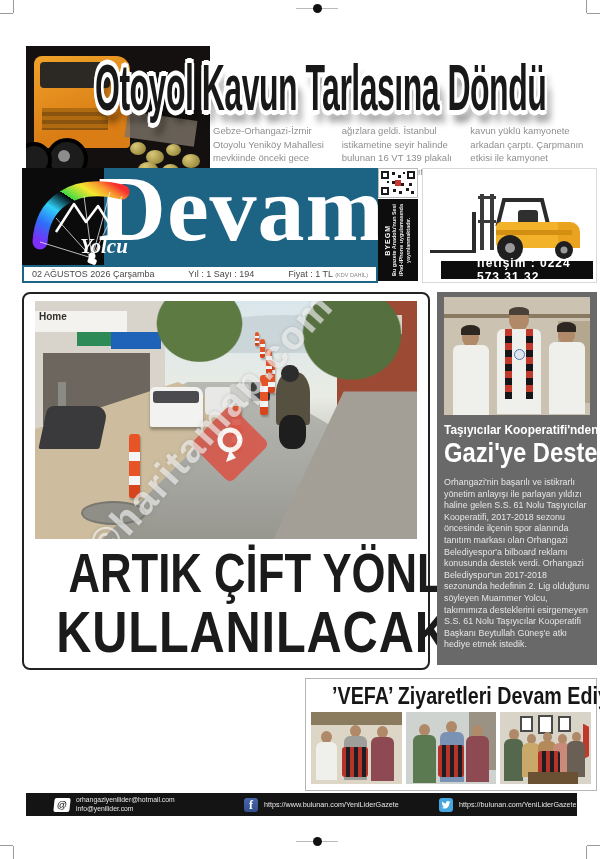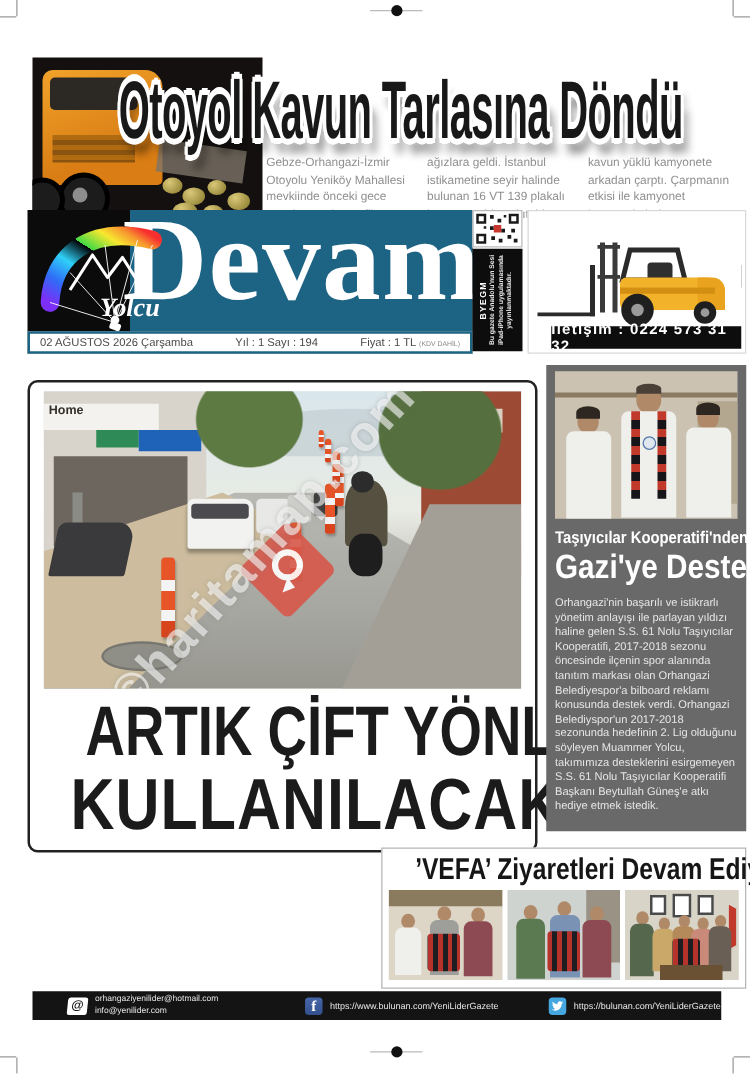--- a/index.html
+++ b/index.html
@@ -51,21 +51,21 @@
   
   .ad{left:422px;top:168px;width:175px;height:115px;background:#fff;border:1px solid #d9d9d9;box-sizing:border-box;}
   .ad-bar{position:absolute;left:18px;right:3px;height:18px;background:#0d0d0d;color:#fff;display:flex;
         align-items:center;justify-content:center;margin-top:40px;}
   .ad-title{font-size:12.5px;letter-spacing:2px;color:#efefef;}
   .ad-contact{font-size:12px;font-weight:bold;letter-spacing:1px;}
   .ad-mid{position:absolute;left:3px;top:21px;right:3px;height:73px;background:#fff;}
 
   
   .main-box{left:22px;top:292px;width:408px;height:378px;background:#fff;border:2px solid #222;
-        border-radius:8px;box-sizing:border-box;margin-top:12px;}
+        border-radius:8px;box-sizing:border-box;}
   .street{position:absolute;left:11px;top:7px;width:382px;height:238px;overflow:hidden;
         background:linear-gradient(180deg,#d9e6ec 0%,#e9ece4 40%,#c9c9c2 60%);}
   .sp{position:absolute;}
   .bol{position:absolute;border-radius:3px 3px 2px 2px;
        background:linear-gradient(180deg,#e65427 0 28%,#f4f4f4 28% 42%,#e65427 42% 66%,#f4f4f4 66% 80%,#d8441c 80% 100%);
        box-shadow:1px 2px 2px rgba(0,0,0,.25);}
   .watermark{position:absolute;left:46%;top:52%;transform:translate(-50%,-50%) rotate(-48deg);
        font-size:40px;font-weight:bold;color:rgba(255,255,255,.58);letter-spacing:2px;white-space:nowrap;
        text-shadow:0 0 4px rgba(120,120,120,.35);}
   .pin{position:absolute;left:51%;top:60%;width:56px;height:56px;transform:translate(-50%,-50%) rotate(45deg);
@@ -233,21 +233,21 @@
         <rect x="92" y="20" width="20" height="14" rx="3" fill="#2f2f2f"></rect>
         <rect x="70" y="32" width="76" height="26" rx="5" fill="#f2b32a"></rect>
         <path d="M132 32 h12 a10 10 0 0 1 10 10 v16 h-22 Z" fill="#e9a31f"></path>
         <rect x="70" y="40" width="76" height="5" fill="#d28f12"></rect>
         <circle cx="84" cy="58" r="13" fill="#1f1f1f"></circle>
           <circle cx="84" cy="58" r="5" fill="#9a9a9a"></circle>
         <circle cx="138" cy="60" r="9" fill="#1f1f1f"></circle>
           <circle cx="138" cy="60" r="3.5" fill="#9a9a9a"></circle>
       </svg>
     </div>
-    <div class="ad-bar" style="bottom:3px;">
+    <div class="ad-bar" style="bottom:3px;padding-left:36px;">
       <span class="ad-contact">İletişim : 0224 573 31 32</span>
     </div>
   </div>
 
   <div class="abs main-box">
     <div class="street">
       <div class="sp" style="left:42%;top:6%;width:46%;height:16%;background:#b9c6cc;border-radius:50% 50% 0 0;opacity:.55;"></div>
       <div class="sp" style="left:0;top:0;width:34%;height:54%;background:#d8d4cc;"></div>
       <div class="sp" style="left:0;top:4%;width:24%;height:9%;background:#f4f2ee;color:#33302c;font-weight:bold;font-size:10px;padding-left:4px;box-sizing:border-box;">Home</div>
       <div class="sp" style="left:11%;top:13%;width:9%;height:6%;background:#2e8b57;"></div>

